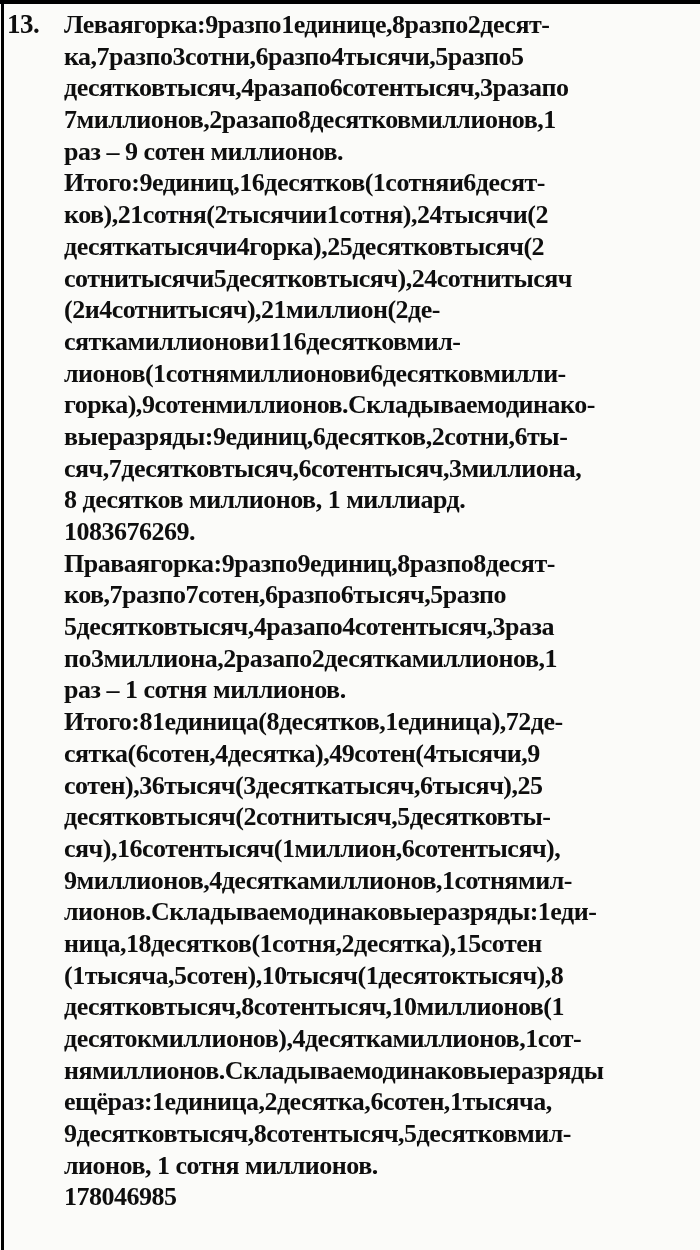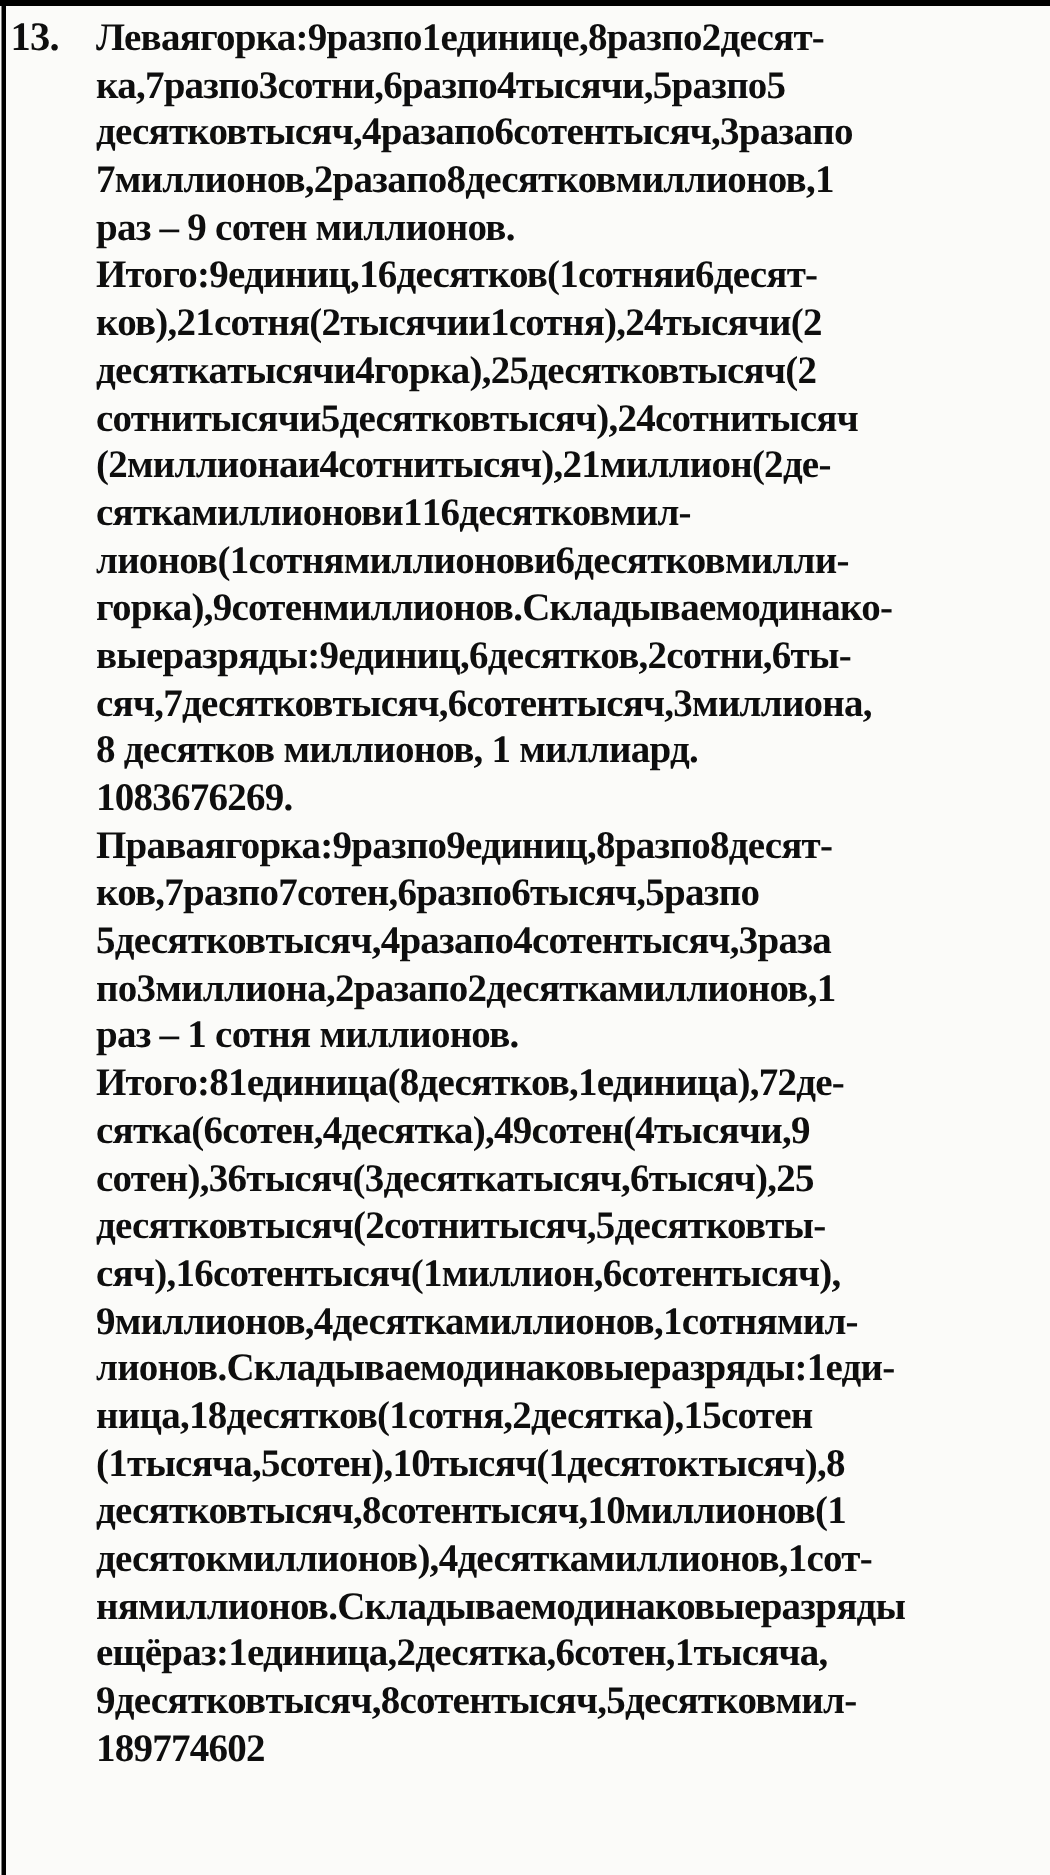--- a/index.html
+++ b/index.html
@@ -157,21 +157,20 @@
         <span class="w">и</span>
         <span class="w">5</span>
         <span class="w">десятков</span>
         <span class="w">тысяч),</span>
         <span class="w">24</span>
         <span class="w">сотни</span>
         <span class="w">тысяч</span>
       </div>
       <div class="line">
         <span class="w">(2</span>
-        <span class="w">миллиона</span>
         <span class="w">и</span>
         <span class="w">4</span>
         <span class="w">сотни</span>
         <span class="w">тысяч),</span>
         <span class="w">21</span>
         <span class="w">миллион</span>
         <span class="w">(2</span>
         <span class="w">де-</span>
       </div>
       <div class="line">
@@ -426,17 +425,18 @@
         <span class="w">9</span>
         <span class="w">десятков</span>
         <span class="w">тысяч,</span>
         <span class="w">8</span>
         <span class="w">сотен</span>
         <span class="w">тысяч,</span>
         <span class="w">5</span>
         <span class="w">десятков</span>
         <span class="w">мил-</span>
       </div>
-    </div>
-    <div class="para">
-      <div class="line para-end">189774602</div>
+      <div class="line para-end">лионов, 1 сотня миллионов.</div>
+    </div>
+    <div class="para">
+      <div class="line para-end">178046985</div>
     </div>
   </div>
 
 </body></html>

